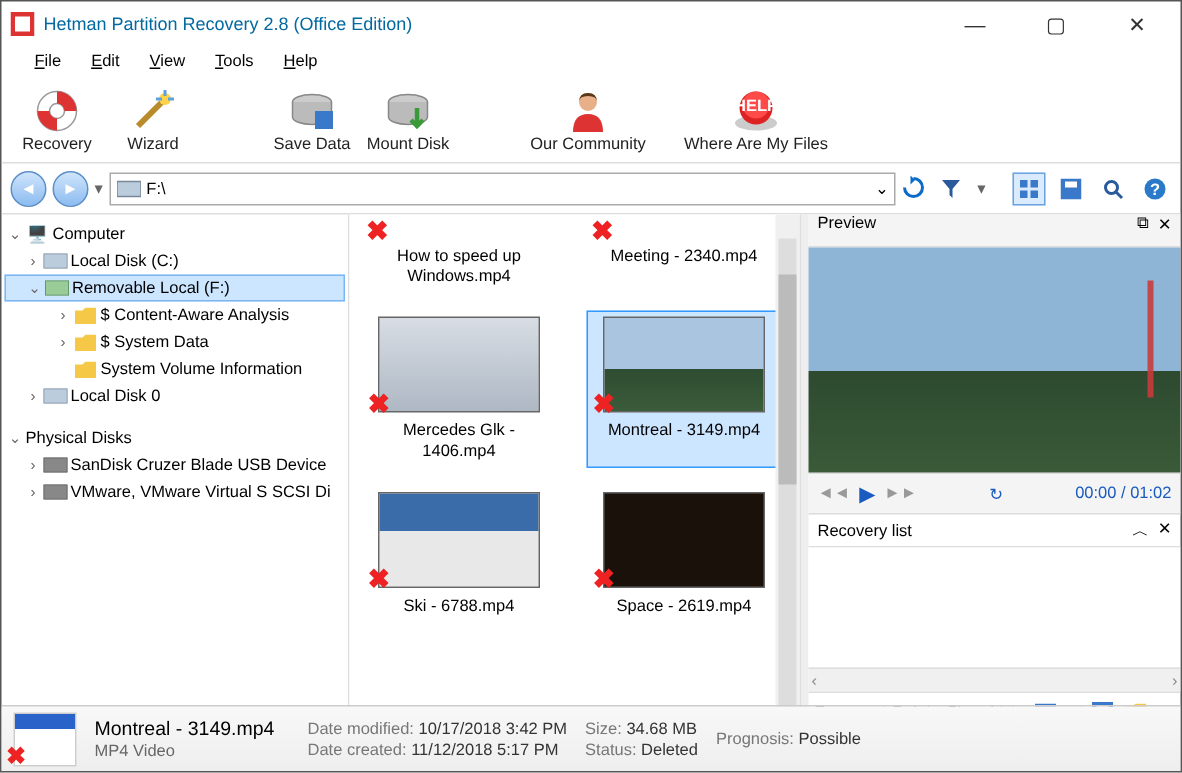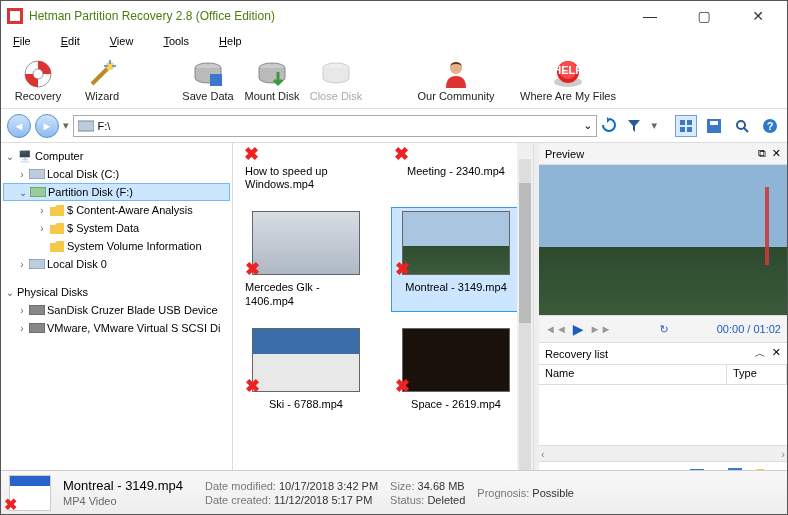--- a/index.html
+++ b/index.html
@@ -1,24 +1,24 @@
 <!DOCTYPE html>
 <html><head>
 <meta charset="utf-8">
 <style>
 * { box-sizing: border-box; margin: 0; padding: 0; font-family: "Segoe UI", Tahoma, sans-serif; font-size: 11px; }
 body { width: 788px; height: 515px; border: 1px solid #555; background: #fff; overflow: hidden; position: relative; }
 
 .titlebar { height: 30px; display: flex; align-items: center; padding: 0 6px; }
 .titlebar .icon { width: 16px; height: 16px; margin-right: 6px; display: inline-flex; }
-.titlebar .title { font-size: 12px; color: #4d7c0f; }
+.titlebar .title { font-size: 12px; color: #0369a1; }
 .titlebar .winbtns { margin-left: auto; display: flex; gap: 20px; padding-right: 6px; }
 .titlebar .winbtns span { width: 34px; text-align: center; font-size: 14px; color: #333; }
 
-.menubar { height: 20px; display: flex; align-items: center; padding: 0 6px; gap: 18px; }
+.menubar { height: 20px; display: flex; align-items: center; padding: 0 16px; gap: 8px; }
 .menubar span { padding: 2px 6px; }
 .menubar u { text-decoration: underline; }
 
 .toolbar { height: 58px; display: flex; align-items: center; padding: 2px 6px; border-bottom: 1px solid #ddd; gap: 2px; }
 .tool { display: flex; flex-direction: column; align-items: center; width: 62px; font-size: 11px; color: #222; }
 .tool.disabled { color: #aaa; }
 .tool .ticon { width: 32px; height: 32px; display: flex; align-items: center; justify-content: center; }
 .tool .tlabel { white-space: nowrap; }
 .tool.wide { width: 110px; }
 
@@ -39,25 +39,25 @@
 .exp { width: 10px; color: #666; display: inline-block; text-align: center; font-size: 10px; }
 .ticon2 { width: 16px; height: 14px; display: inline-flex; align-items: center; justify-content: center; }
 
 .content { flex: 1; background: #fff; position: relative; overflow: hidden; border-right: 1px solid #ddd; }
 .thumbs { display: flex; flex-wrap: wrap; padding: 4px 8px; gap: 12px 20px; }
 .thumb { width: 130px; display: flex; flex-direction: column; align-items: center; padding: 4px; }
 .thumb.sel { background: #cde6ff; border: 1px solid #3399ff; padding: 3px; }
 .timg { width: 108px; height: 64px; background: #888; position: relative; border: 1px solid #666; }
 .timg.clip { height: 8px; border: none; background: transparent; }
 .timg .del { position: absolute; left: -8px; bottom: -6px; color: #e22; font-size: 18px; font-weight: bold; }
-.tlabel2 { margin-top: 6px; line-height: 1.2; }
+.tlabel2 { text-align: center; margin-top: 6px; line-height: 1.2; }
 
 .rightpanel { width: 248px; display: flex; flex-direction: column; }
 .splith { width: 5px; background: #eee; cursor: col-resize; }
-.phead { height: 22px; background: #f4f4f4; border-bottom: 1px solid #ddd; display: flex; align-items: center; padding: 0 6px; }
+.phead { height: 22px; background: #f4f4f4; border-bottom: 1px solid #ddd; display: flex; align-items: flex-start; padding: 0 6px; }
 .phead .x { margin-left: auto; display: flex; gap: 6px; }
 .previewimg { width: 100%; height: 150px; background: linear-gradient(#8fb5d6 0%, #8fb5d6 55%, #2d4a2f 55%, #3a5a38 100%); position: relative; }
 .previewimg::after { content: ""; position: absolute; right: 18px; top: 22px; width: 4px; height: 78px; background: rgba(200,60,60,0.9); }
 .mediabar { height: 28px; background: #f4f4f4; border-top: 1px solid #ddd; border-bottom: 1px solid #ddd; display: flex; align-items: center; padding: 0 6px; gap: 6px; }
 .mediabar .time { margin-left: auto; color: #1a5bbf; font-size: 11px; }
 .reclist-head { height: 22px; display: flex; align-items: center; padding: 0 6px; border-bottom: 1px solid #ddd; }
 .reclist-head .caret { margin-left: auto; display: flex; gap: 6px; }
 .listcols { height: 20px; display: flex; border-bottom: 1px solid #ddd; }
 .listcols div { border-right: 1px solid #ddd; padding: 2px 6px; }
 .listbody { flex: 1; background: #fff; }
@@ -141,29 +141,20 @@
   <div class="tool">
     <span class="ticon">
         <svg width="32" height="32">
           <ellipse cx="16" cy="10" rx="13" ry="5" fill="#ccc" stroke="#888"></ellipse>
           <path d="M3 10 L3 20 A13 5 0 0 0 29 20 L29 10" fill="#bbb" stroke="#888"></path>
           <path d="M22 14 L22 26 M18 22 L22 26 L26 22" stroke="#3a9939" stroke-width="3" fill="none"></path>
         </svg>
       </span>
     <span class="tlabel">Mount Disk</span>
   </div>
-  <div class="tool disabled">
-    <span class="ticon">
-        <svg width="32" height="32">
-          <ellipse cx="16" cy="10" rx="13" ry="5" fill="#eee" stroke="#ccc"></ellipse>
-          <path d="M3 10 L3 20 A13 5 0 0 0 29 20 L29 10" fill="#e8e8e8" stroke="#ccc"></path>
-        </svg>
-      </span>
-    <span class="tlabel">Close Disk</span>
-  </div>
   <div style="width:30px"></div>
   <div class="tool wide">
     <span class="ticon">
         <svg width="32" height="32">
           <circle cx="16" cy="10" r="6" fill="#e8b088"></circle>
           <path d="M16 6 Q10 6 10 10 Q10 4 16 4 Q22 4 22 10 Q22 6 16 6" fill="#5a3818"></path>
           <path d="M6 30 Q6 18 16 18 Q26 18 26 30 Z" fill="#d33"></path>
         </svg>
       </span>
     <span class="tlabel">Our Community</span>
@@ -254,21 +245,21 @@
         </span>
         <span>Local Disk (C:)</span>
       </div>
     <div class="tree-row ind1 sel">
         <span class="exp">⌄</span>
         <span class="ticon2">
           <svg width="16" height="10">
             <rect width="16" height="10" fill="#9c9" stroke="#585"></rect>
           </svg>
         </span>
-        <span>Partition Disk (F:)</span>
+        <span>Removable Local (F:)</span>
       </div>
     <div class="tree-row ind2">
         <span class="exp">›</span>
         <span class="ticon2">
           <svg width="14" height="11">
             <path d="M0 2 L5 2 L7 0 L14 0 L14 11 L0 11 Z" fill="#f5c947"></path>
           </svg>
         </span>
         <span>$ Content-Aware Analysis</span>
       </div>
@@ -386,24 +377,20 @@
       <span style="color:#999">►►</span>
       <span style="margin-left:auto;color:#1a5bbf">↻</span>
       <span class="time">00:00 / 01:02</span>
     </div>
     <div class="reclist-head">
       <span>Recovery list</span>
       <span class="caret">
           <span>︿</span>
           <span>✕</span>
         </span>
-    </div>
-    <div class="listcols">
-      <div style="flex:1">Name</div>
-      <div style="width:60px">Type</div>
     </div>
     <div class="listbody"></div>
     <div style="height:16px;background:#f0f0f0;border-top:1px solid #ddd;display:flex;align-items:center;padding:0 2px;">
         <span style="color:#888">‹</span>
         <span style="margin-left:auto;color:#888">›</span>
       </div>
     <div class="panelfoot">
       <span>Recover</span>
         <span class="sep">|</span>
       <span>Delete</span>

